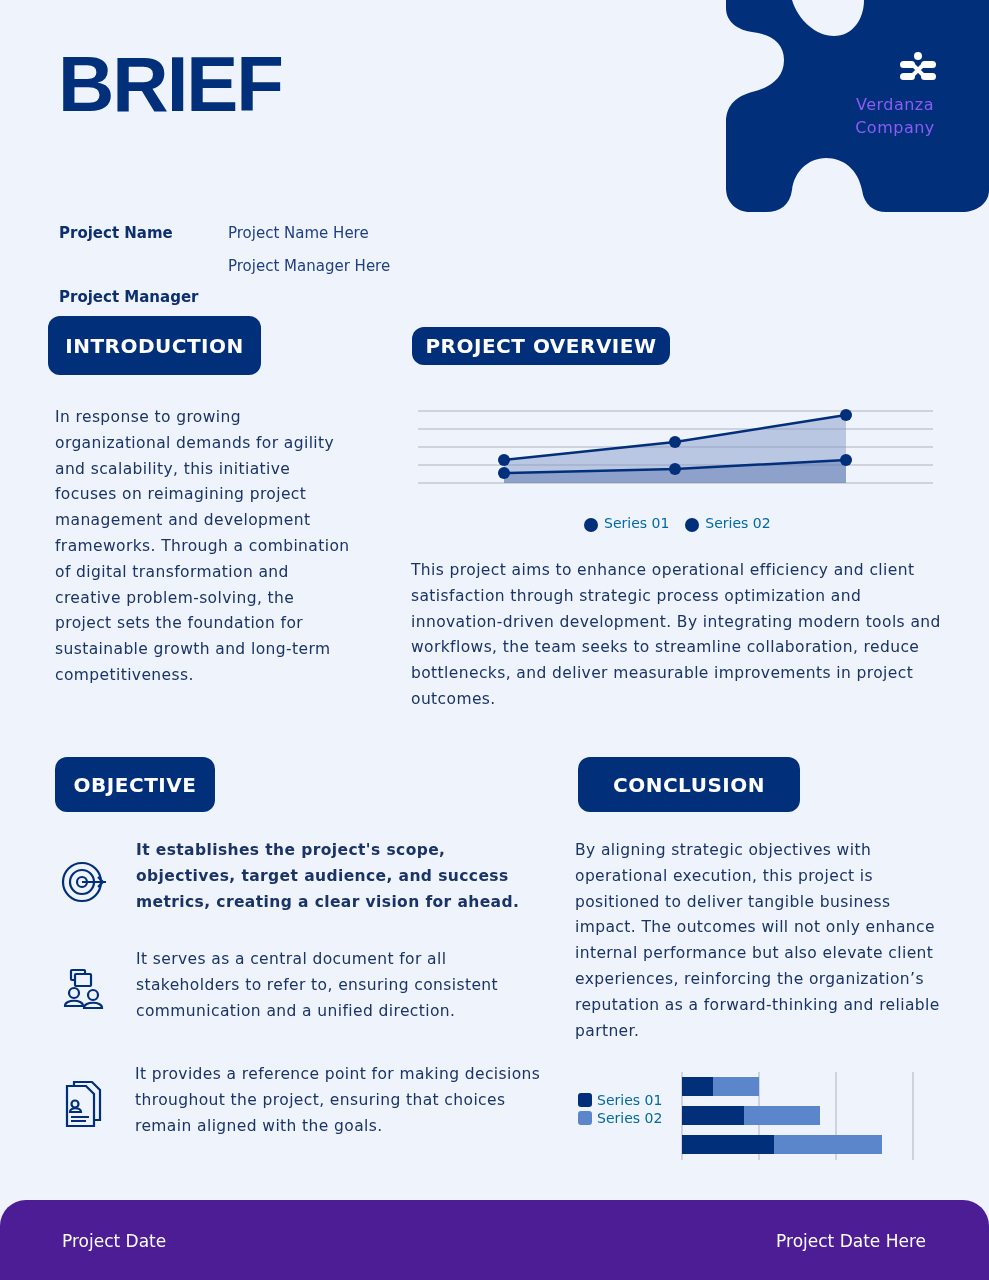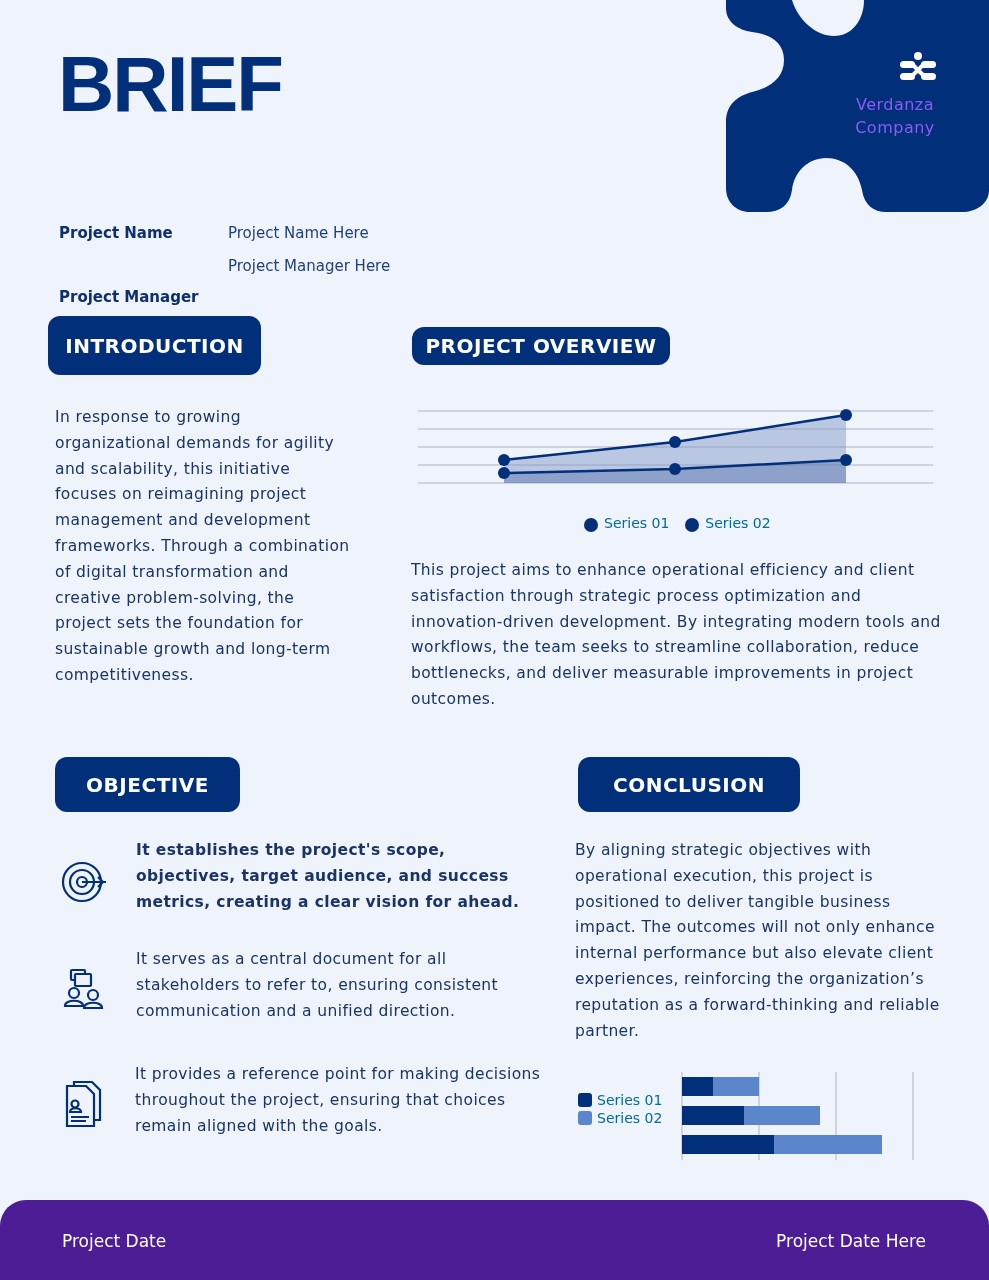--- a/index.html
+++ b/index.html
@@ -109,21 +109,21 @@
 </svg>
 <div class="abs legend" style="left:584px; top:514px; display:flex; align-items:center; gap:6px;">
   <span style="width:14px;height:14px;border-radius:50%;background:#022f7a;display:inline-block;margin-top:4px;"></span>
   <span>Series 01</span>
   <span style="width:14px;height:14px;border-radius:50%;background:#022f7a;display:inline-block;margin-left:10px;margin-top:4px;"></span>
   <span>Series 02</span>
 </div>
 
 <div class="abs para" style="left:411px; top:558px; width:530px;">This project aims to enhance operational efficiency and client satisfaction through strategic process optimization and innovation-driven development. By integrating modern tools and workflows, the team seeks to streamline collaboration, reduce bottlenecks, and deliver measurable improvements in project outcomes.</div>
 
-<div class="abs pill" style="left:55px; top:757px; width:185px; height:55px;">OBJECTIVE</div>
+<div class="abs pill" style="left:55px; top:757px; width:160px; height:55px;">OBJECTIVE</div>
 
 <svg class="abs obj-icon" style="left:60px; top:858px;" viewBox="0 0 48 48">
   <g fill="none" stroke="#022f7a" stroke-width="2.2">
     <circle cx="22" cy="24" r="19"></circle>
     <circle cx="22" cy="24" r="12"></circle>
     <circle cx="22" cy="24" r="5"></circle>
     <path d="M22 24 H46 M38 19 L43 24 L38 29"></path>
   </g>
 </svg>
 <div class="abs para" style="left:136px; top:838px; width:400px;font-weight:bold;">It establishes the project's scope, objectives, target audience, and success metrics, creating a clear vision for ahead.</div>

